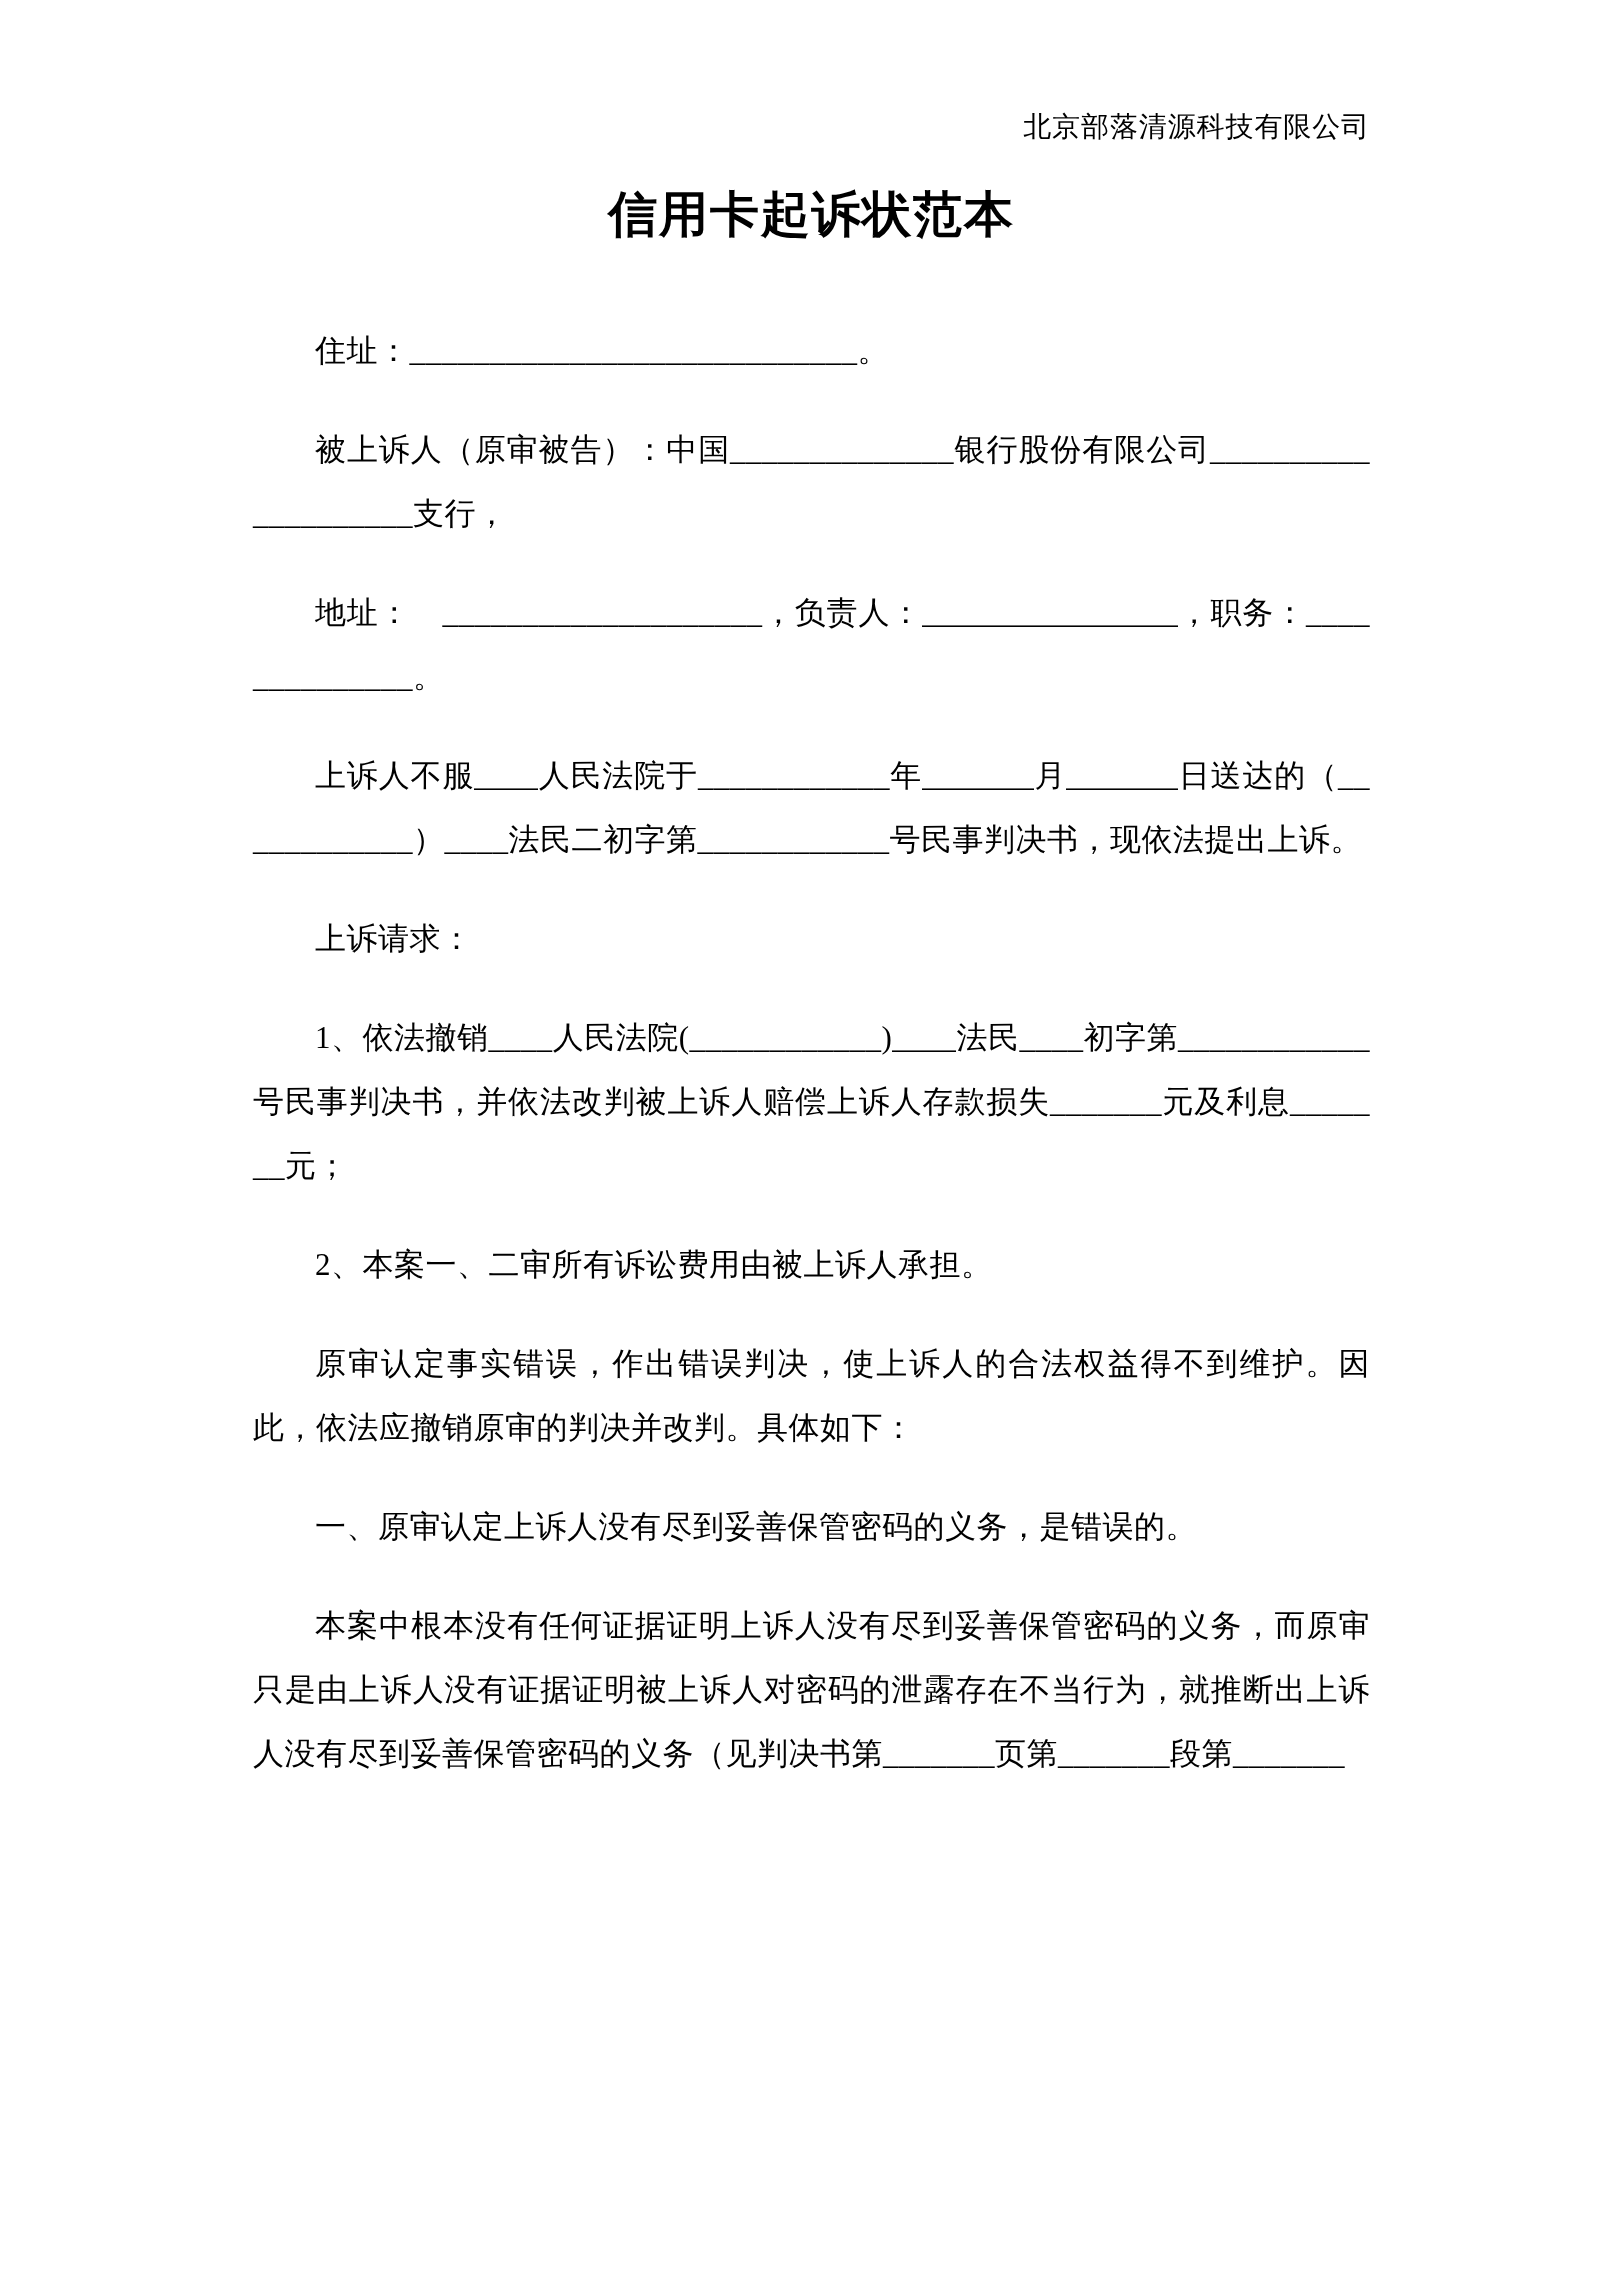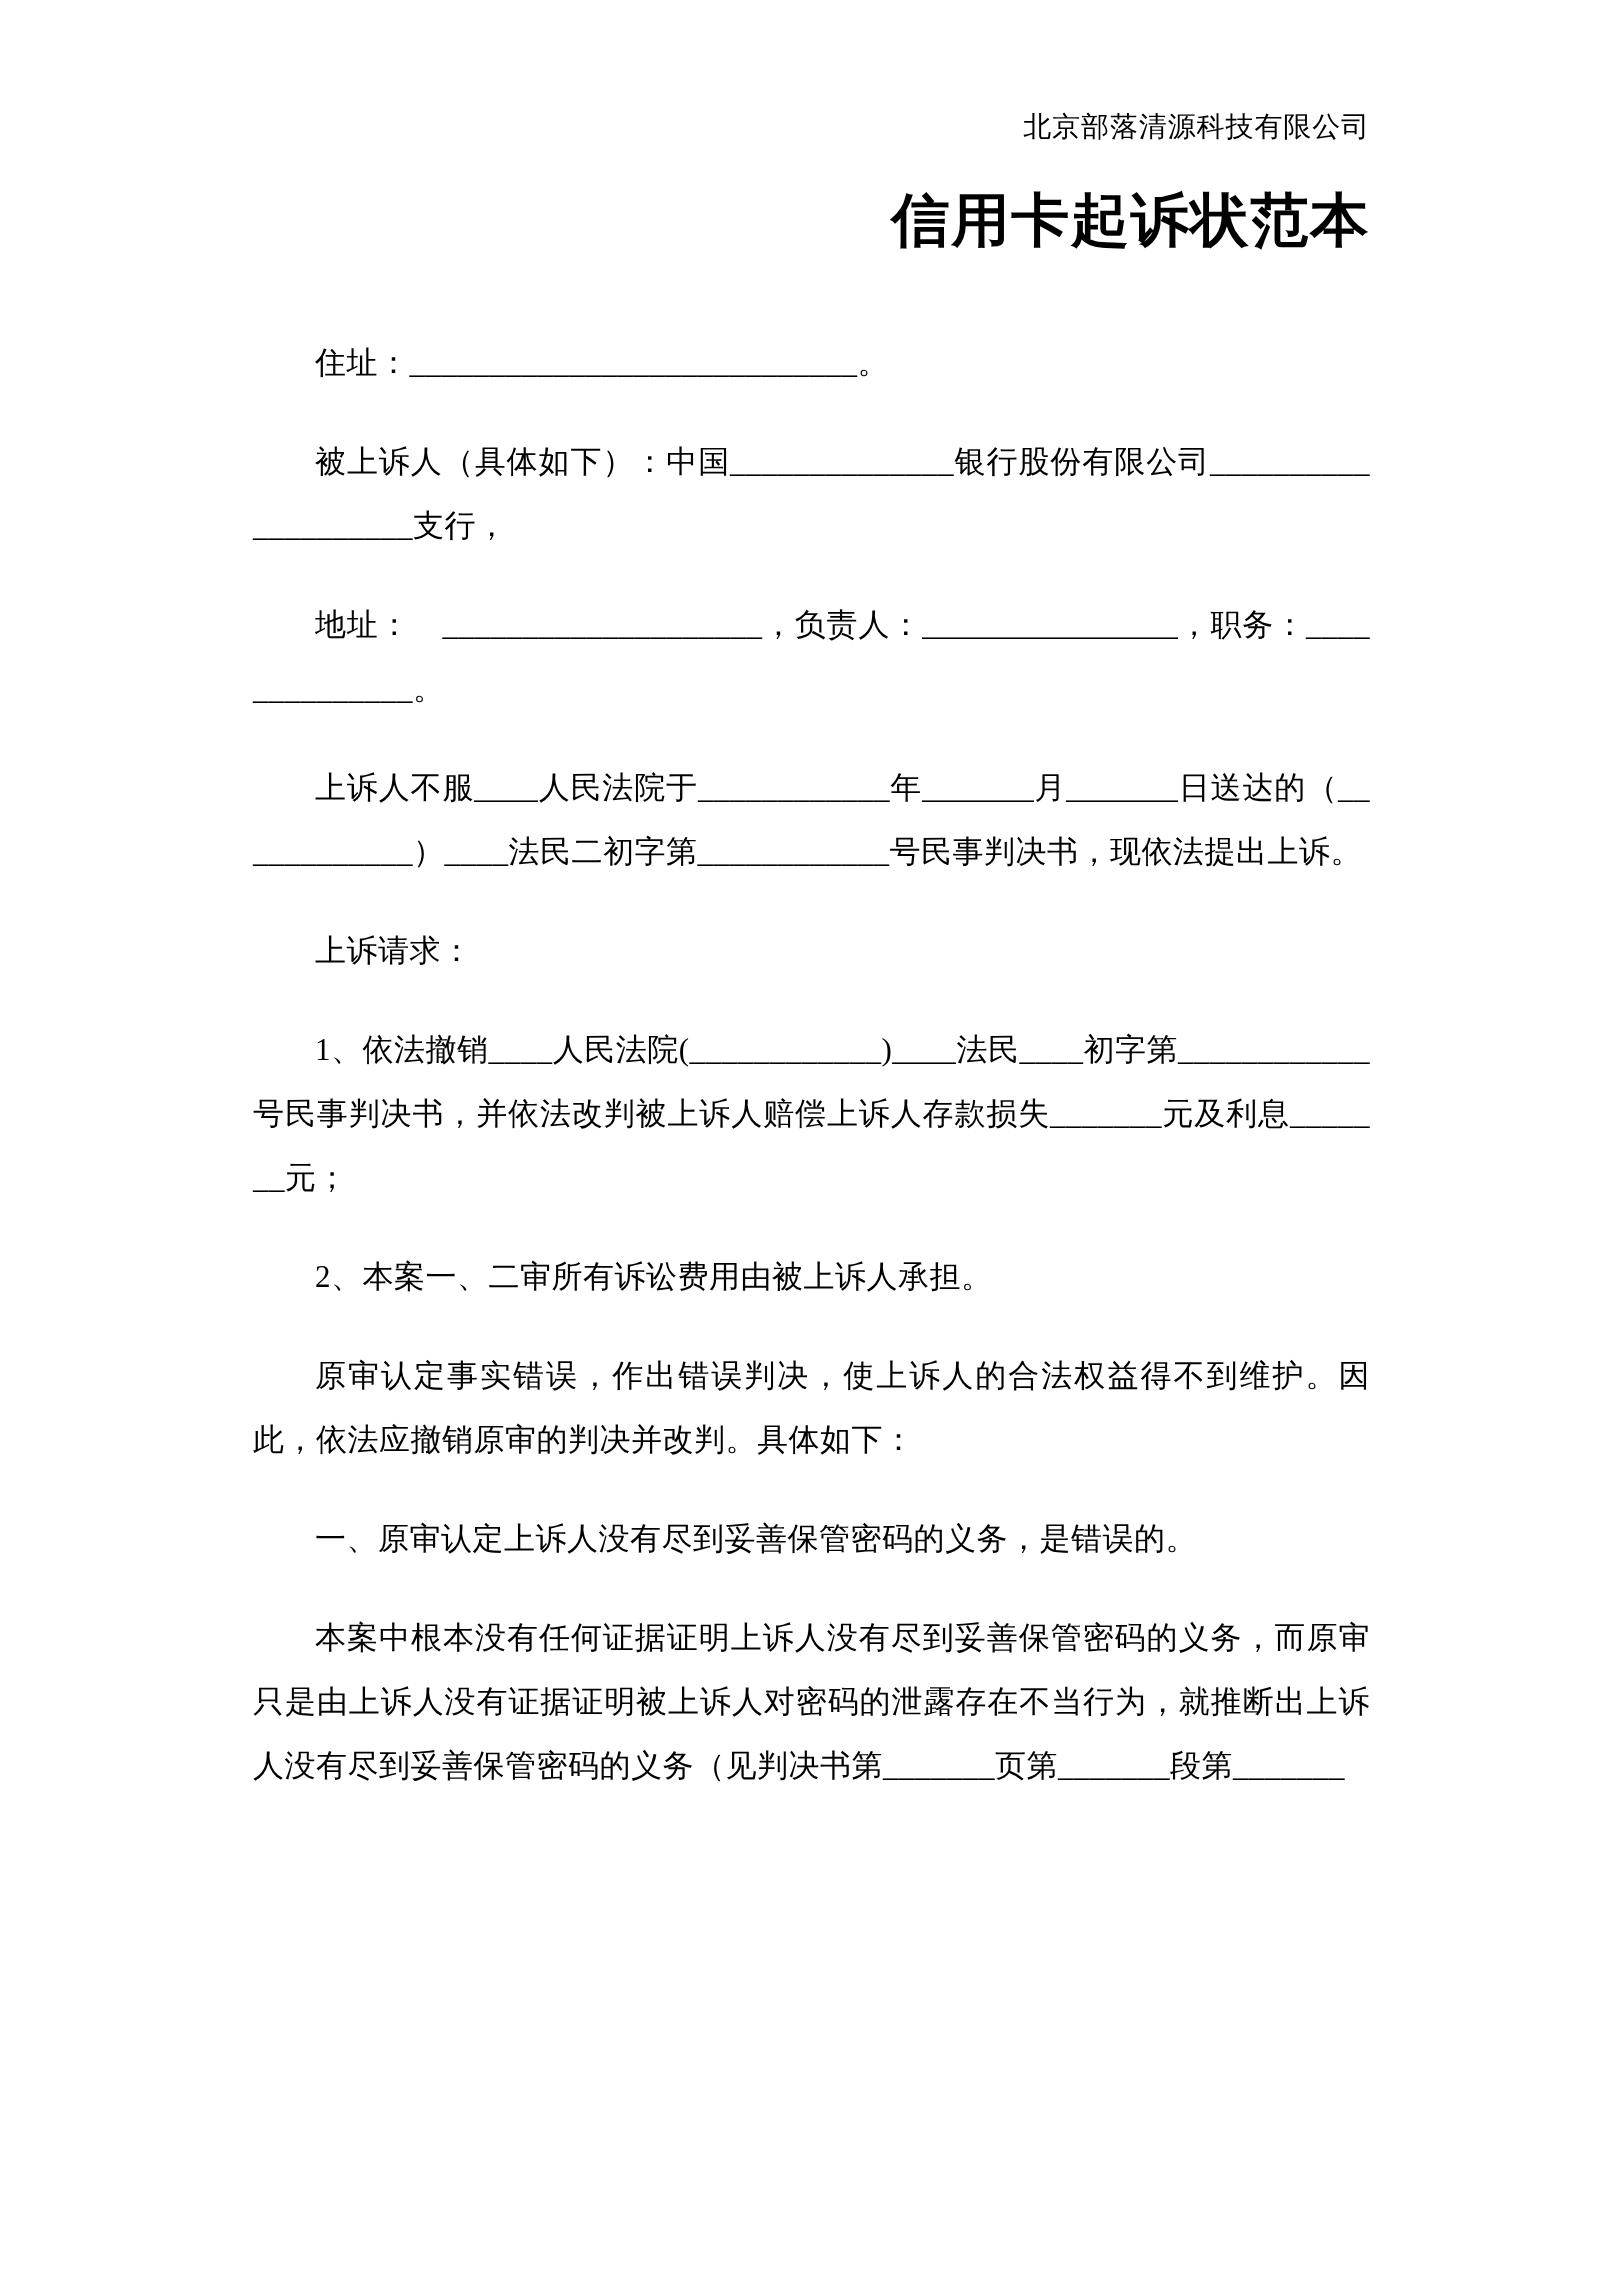--- a/index.html
+++ b/index.html
@@ -20,22 +20,22 @@
     overflow: hidden;
   }
   .company-header {
     text-align: right;
     font-size: 28px;
     line-height: 1.4;
     margin: 0 0 36px 0;
     letter-spacing: 0.9px;
   }
   .doc-title {
-    text-align: right;
-    font-size: 58px;
+    text-align: center;
+    font-size: 49px;
     font-weight: 600;
     margin: 16px 0 71px 0;
     letter-spacing: 1.8px;
   }
   .doc-body p {
     font-size: 31px;
     line-height: 64px;
     text-align: justify;
     text-indent: 2em;
     margin: 0 0 35px 0;
@@ -49,21 +49,21 @@
 <div class="page">
 
   <div class="company-header">北京部落清源科技有限公司</div>
 
   <h1 class="doc-title">信用卡起诉状范本</h1>
 
   <div class="doc-body">
 
     <p>住址：____________________________。</p>
 
-    <p>被上诉人（具体如下）：中国______________银行股份有限公司____________________支行，</p>
+    <p>被上诉人（原审被告）：中国______________银行股份有限公司____________________支行，</p>
 
     <p>地址：　____________________，负责人：________________，职务：______________。</p>
 
     <p>上诉人不服____人民法院于____________年_______月_______日送达的（____________）____法民二初字第____________号民事判决书，现依法提出上诉。</p>
 
     <p>上诉请求：</p>
 
     <p>1、依法撤销____人民法院(____________)____法民____初字第____________号民事判决书，并依法改判被上诉人赔偿上诉人存款损失_______元及利息_______元；</p>
 
     <p>2、本案一、二审所有诉讼费用由被上诉人承担。</p>

